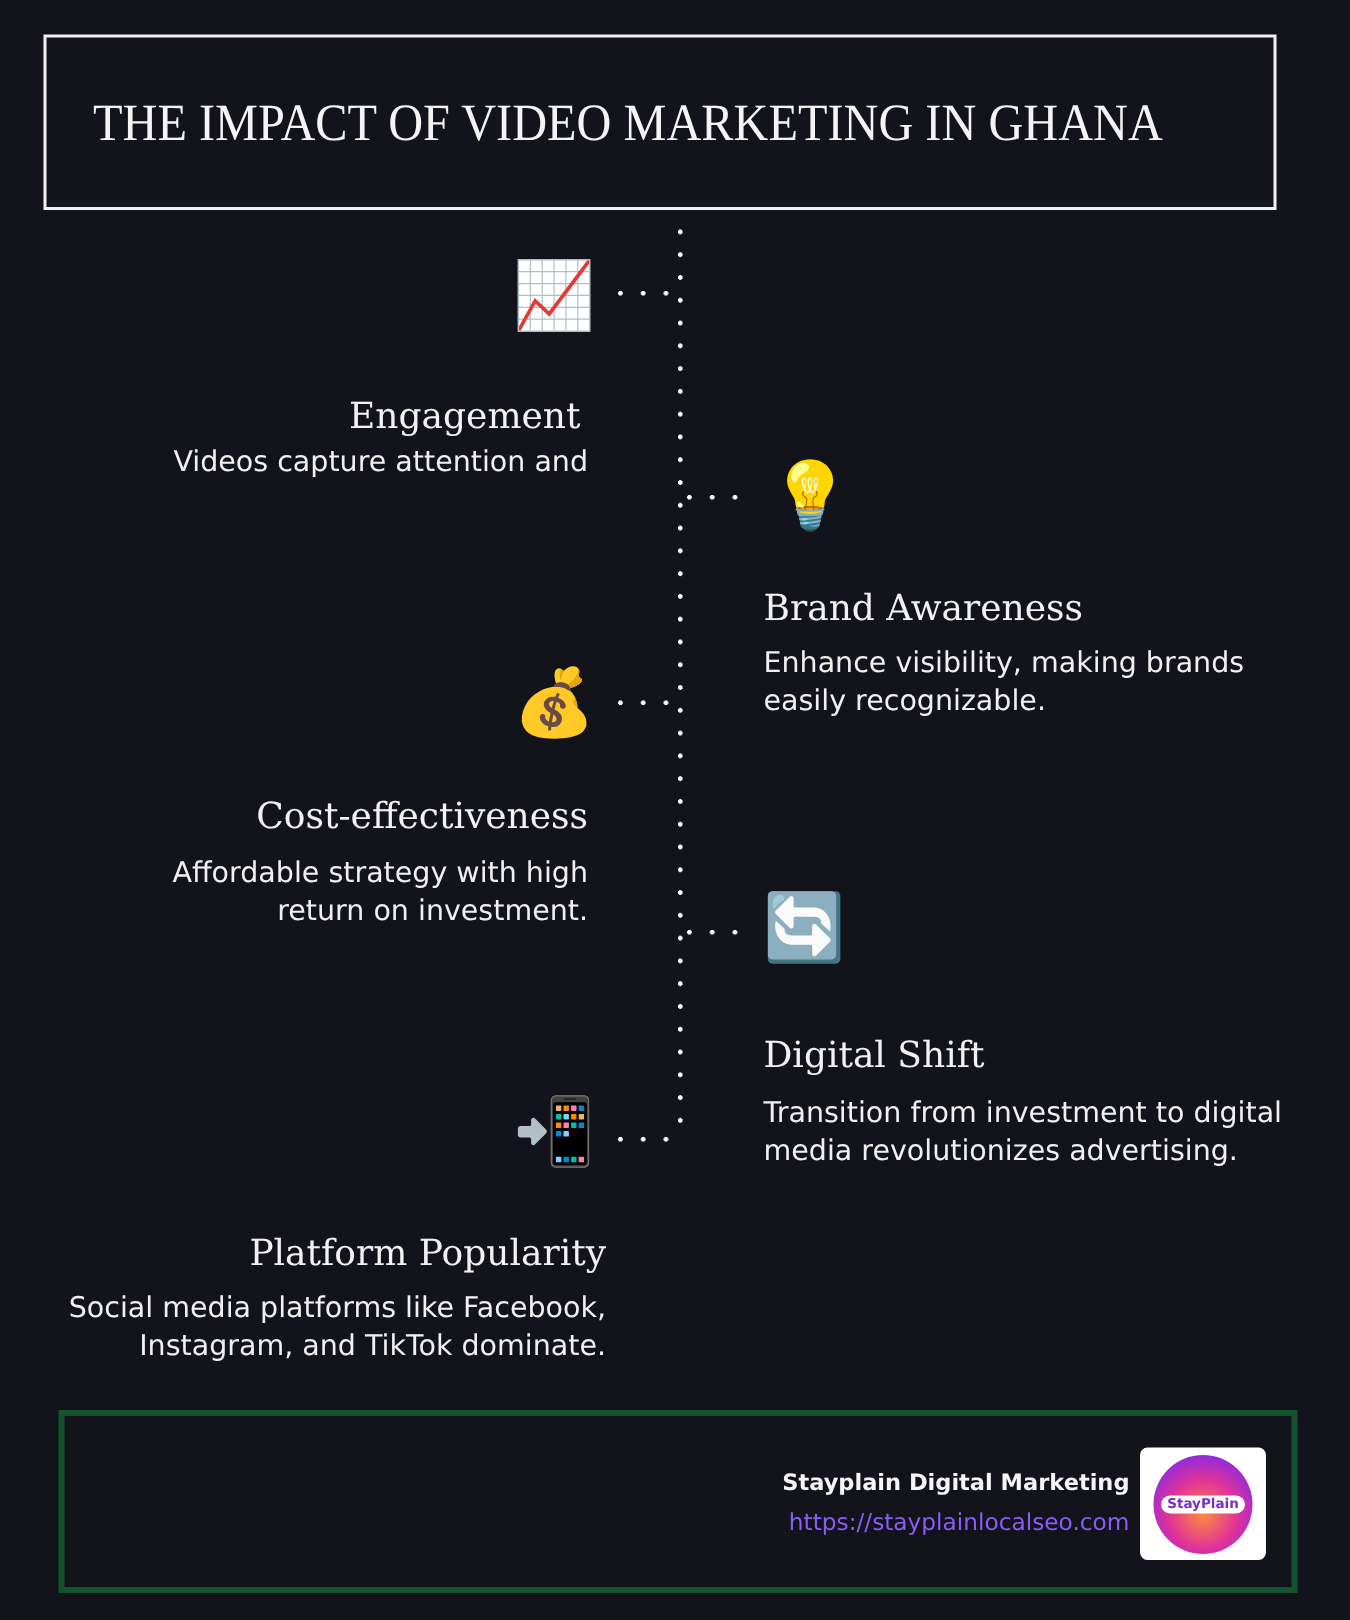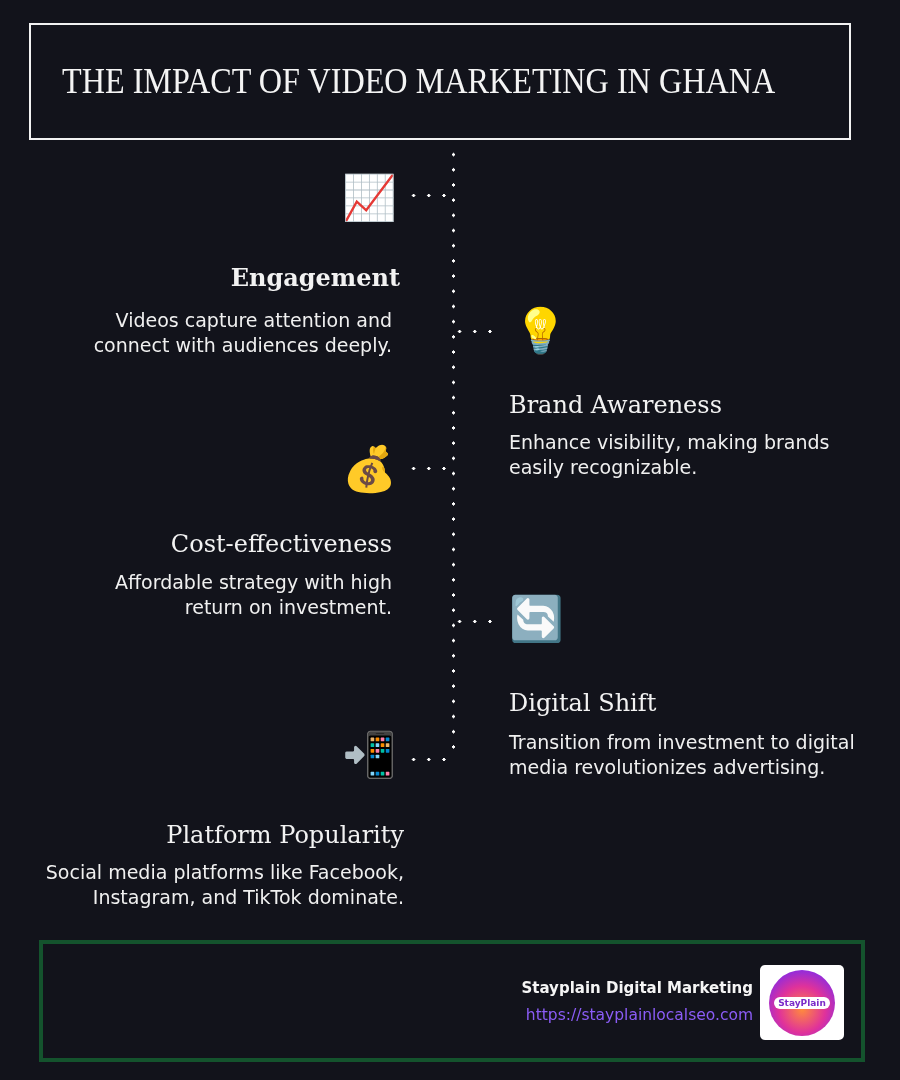--- a/index.html
+++ b/index.html
@@ -25,24 +25,23 @@
 <body>
 
 <div class="title-box">
   <h1>THE IMPACT OF VIDEO MARKETING IN GHANA</h1>
 </div>
 
 <div class="vline"></div>
 
 <div class="hline" style="left:406px;top:194px;width:48px;"></div>
 <div class="icon" style="left:342px;top:173px;">📈</div>
-<div class="item-title left" style="right:500px;top:263px;font-weight:bold;">Engagement</div>
-<div class="item-desc left" style="right:508px;top:308px;">
+<div class="item-title left" style="right:513px;top:263px;">Engagement</div>
+<div class="item-desc left" style="right:508px;top:296px;">
   <div>Videos capture attention and</div>
-  <div>connect with audiences deeply.</div>
 </div>
 
 <div class="hline" style="left:452px;top:330px;width:50px;"></div>
 <div class="icon" style="left:513px;top:306px;">💡</div>
 <div class="item-title right" style="left:509px;top:391px;">Brand Awareness</div>
 <div class="item-desc right" style="left:509px;top:430px;">
   <div>Enhance visibility, making brands</div>
   <div>easily recognizable.</div>
 </div>
 

